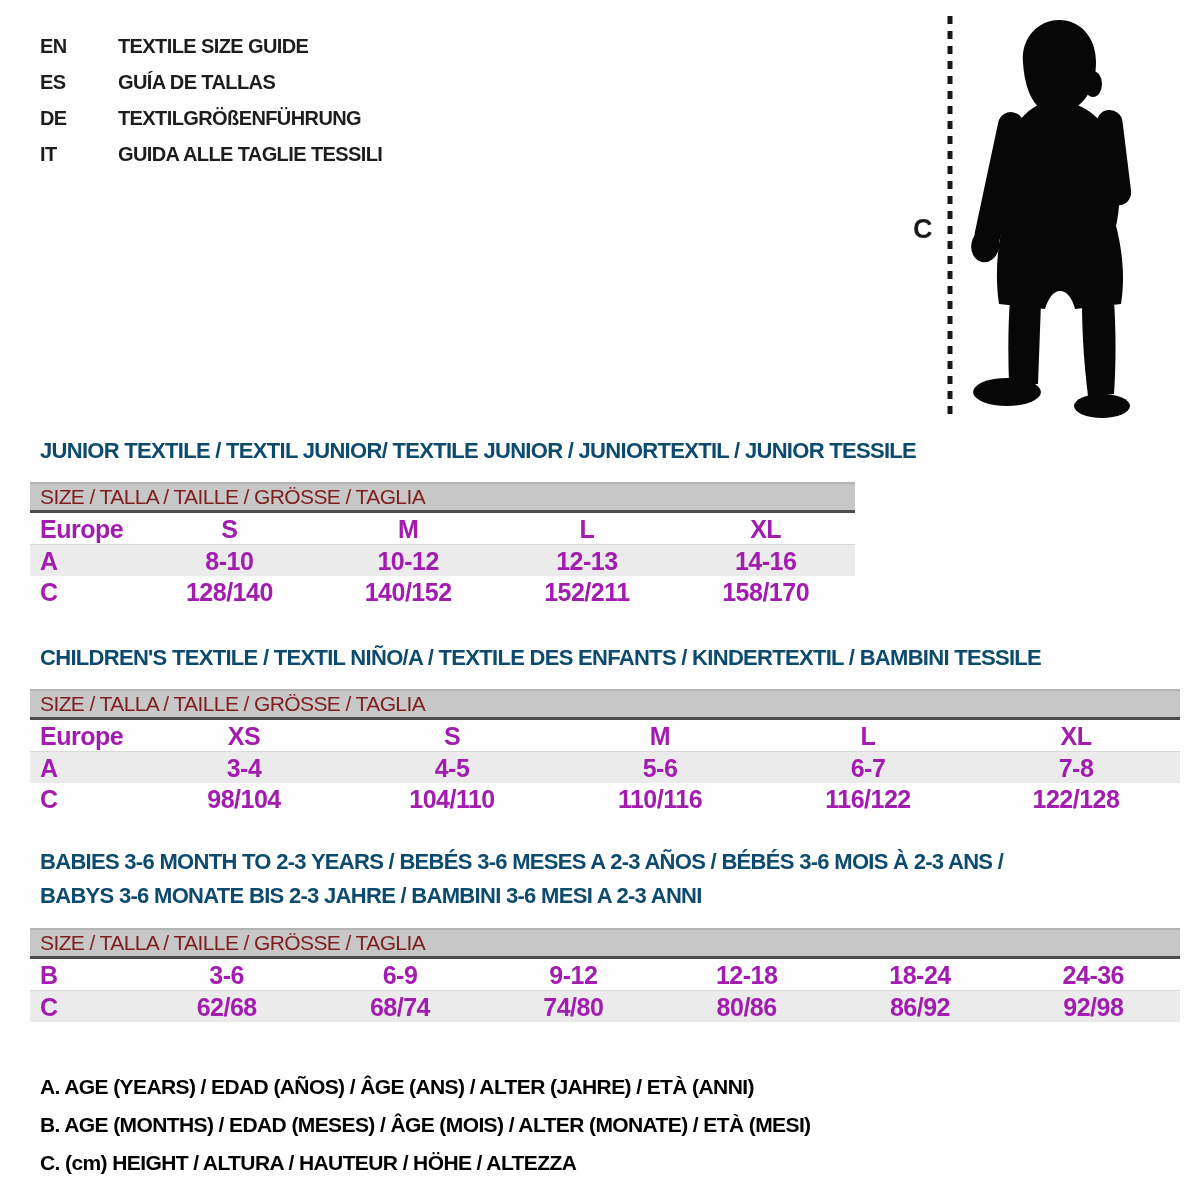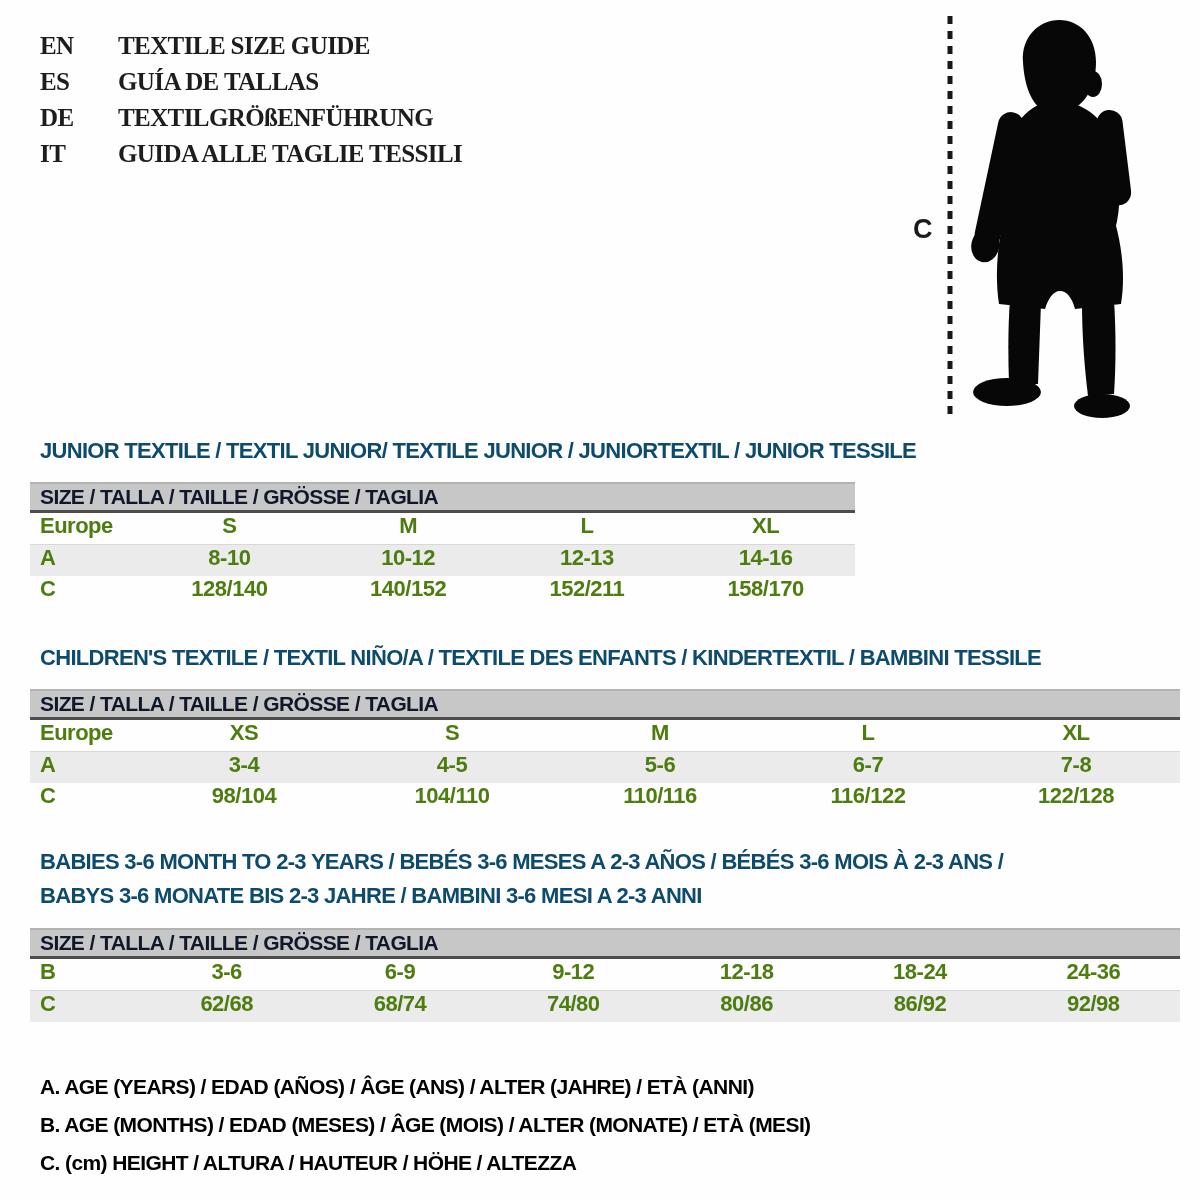--- a/index.html
+++ b/index.html
@@ -16,25 +16,24 @@
     background: #fefefe;
   }
   
   .lang-block {
     position: absolute; left: 40px; top: 28px;
   }
   .lang-row {
     display: flex;
     height: 36px;
     align-items: center;
-    font-size: 25px;
+    font-size: 20px;
     font-weight: bold;
     letter-spacing: -0.6px;
     color: #1d1d1d;
-    font-family: Liberation Serif, serif;
   }
   .lang-code { width: 78px; }
   
   .measure-line {
     position: absolute; left: 947px; top: 16px;
     width: 6px; height: 404px;
   }
   .measure-label {
     position: absolute; left: 913px; top: 214px;
     font-size: 27px; font-weight: bold; color: #1a1a1a;
@@ -57,32 +56,32 @@
   .size-table { position: absolute; left: 30px; }
   .w-junior { width: 825px; }
   .w-full   { width: 1150px; }
   .size-bar {
     height: 26px;
     background: #c7c7c7;
     border-top: 2px solid #b3b3b3;
     border-bottom: 3px solid #4d4d4d;
     display: flex; align-items: center;
     padding-left: 10px;
-    font-size: 21px; font-weight: bold;
+    font-size: 21px; font-weight: normal;
     letter-spacing: -0.6px;
-    color: #0f172a;
+    color: #7f1d1d;
     white-space: nowrap;
   }
   .trow {
     display: flex;
     height: 31px;
-    align-items: flex-start;
-    font-size: 22px; font-weight: bold;
+    align-items: flex-end;
+    font-size: 25px; font-weight: bold;
     letter-spacing: -0.5px;
-    color: #4d7c0f;
+    color: #a21caf;
   }
   .trow.header-row { border-bottom: 1px solid #d8d8d8; }
   .trow.shaded { background: #ebebeb; }
   .trow .rlabel { width: 110px; padding-left: 10px; box-sizing: border-box; }
   .trow .cell { flex: 1; text-align: center; }
   
   .legend {
     position: absolute; left: 40px; top: 1068px;
   }
   .legend-line {

